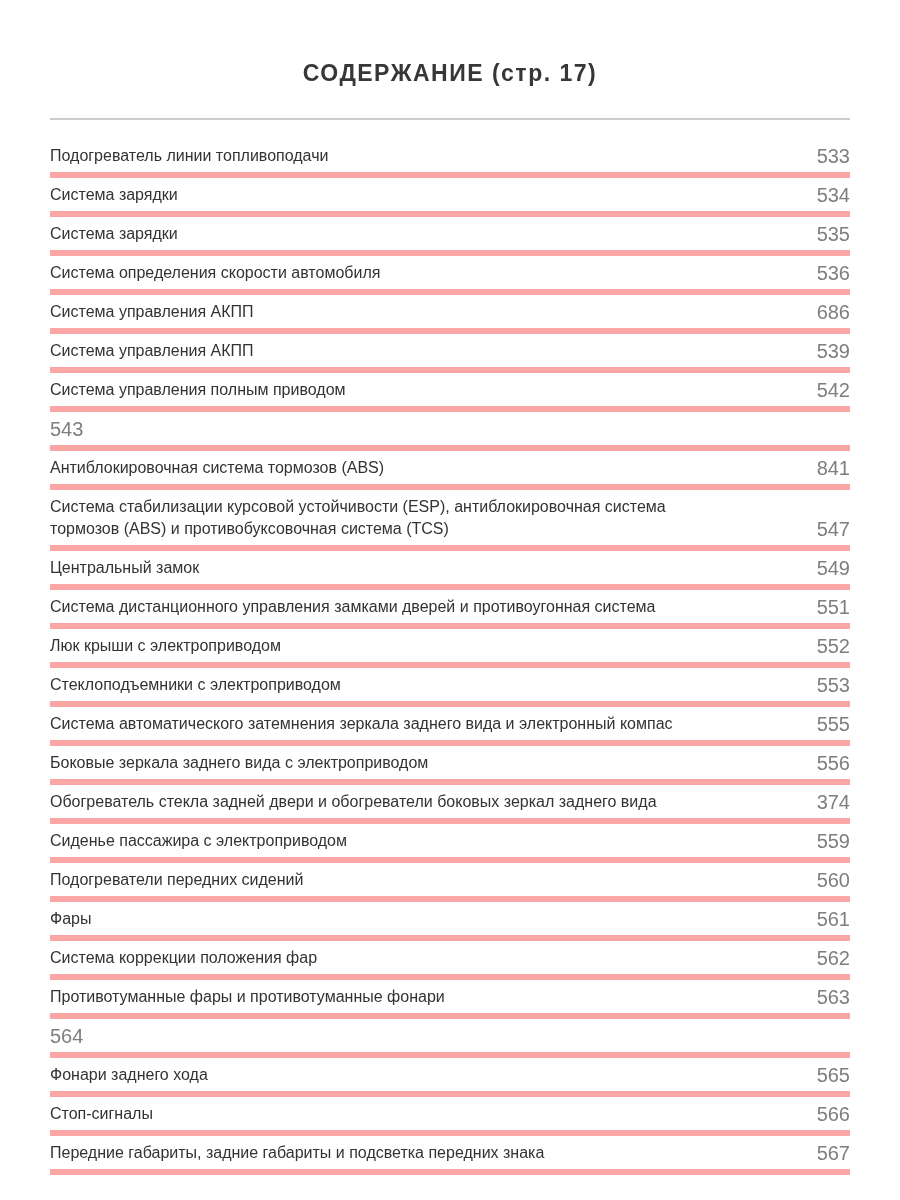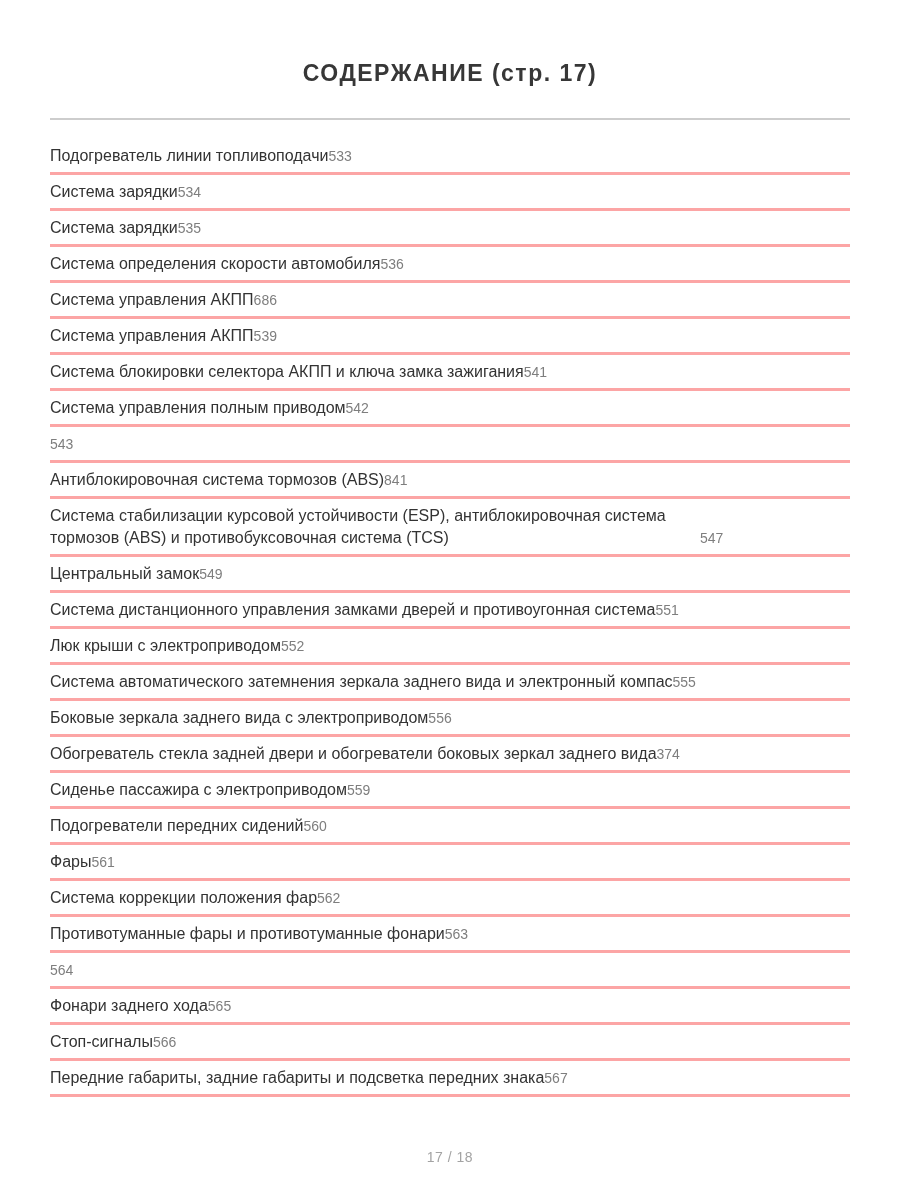--- a/index.html
+++ b/index.html
@@ -27,33 +27,34 @@
   .title-divider {
     border: none;
     border-top: 2px solid #cdcdcd;
     margin-top: 31px;
   }
   .toc-list {
     margin-top: 19px;
   }
   .toc-row {
     display: flex;
+    justify-content: space-between;
     align-items: flex-end;
     padding: 6px 0 5px;
-    border-bottom: 3px solid #fca5a5;
+    border-bottom: 6px solid #fca5a5;
     cursor: pointer;
   }
   .toc-label {
     font-size: 16px;
     line-height: 22px;
     color: #333333;
     max-width: 650px;
   }
   .toc-page-num {
-    font-size: 14px;
+    font-size: 20px;
     line-height: 22px;
     color: #7e7e7e;
     text-align: right;
     white-space: nowrap;
     flex: 0 0 auto;
   }
   .footer {
     margin-top: 52px;
     text-align: center;
     font-size: 14px;
@@ -93,24 +94,20 @@
   <div class="toc-row">
     <span class="toc-label">Система управления АКПП</span>
     <span class="toc-page-num">686</span>
   </div>
 
   <div class="toc-row">
     <span class="toc-label">Система управления АКПП</span>
     <span class="toc-page-num">539</span>
   </div>
 
-  <div class="toc-row">
-    <span class="toc-label">Система блокировки селектора АКПП и ключа замка зажигания</span>
-    <span class="toc-page-num">541</span>
-  </div>
 
   <div class="toc-row">
     <span class="toc-label">Система управления полным приводом</span>
     <span class="toc-page-num">542</span>
   </div>
 
   <div class="toc-row">
     <span class="toc-page-num">543</span>
   </div>
 
@@ -132,20 +129,24 @@
   <div class="toc-row">
     <span class="toc-label">Система дистанционного управления замками дверей и противоугонная система</span>
     <span class="toc-page-num">551</span>
   </div>
 
   <div class="toc-row">
     <span class="toc-label">Люк крыши с электроприводом</span>
     <span class="toc-page-num">552</span>
   </div>
 
+  <div class="toc-row">
+    <span class="toc-label">Стеклоподъемники с электроприводом</span>
+    <span class="toc-page-num">553</span>
+  </div>
 
   <div class="toc-row">
     <span class="toc-label">Система автоматического затемнения зеркала заднего вида и электронный компас</span>
     <span class="toc-page-num">555</span>
   </div>
 
   <div class="toc-row">
     <span class="toc-label">Боковые зеркала заднего вида с электроприводом</span>
     <span class="toc-page-num">556</span>
   </div>

